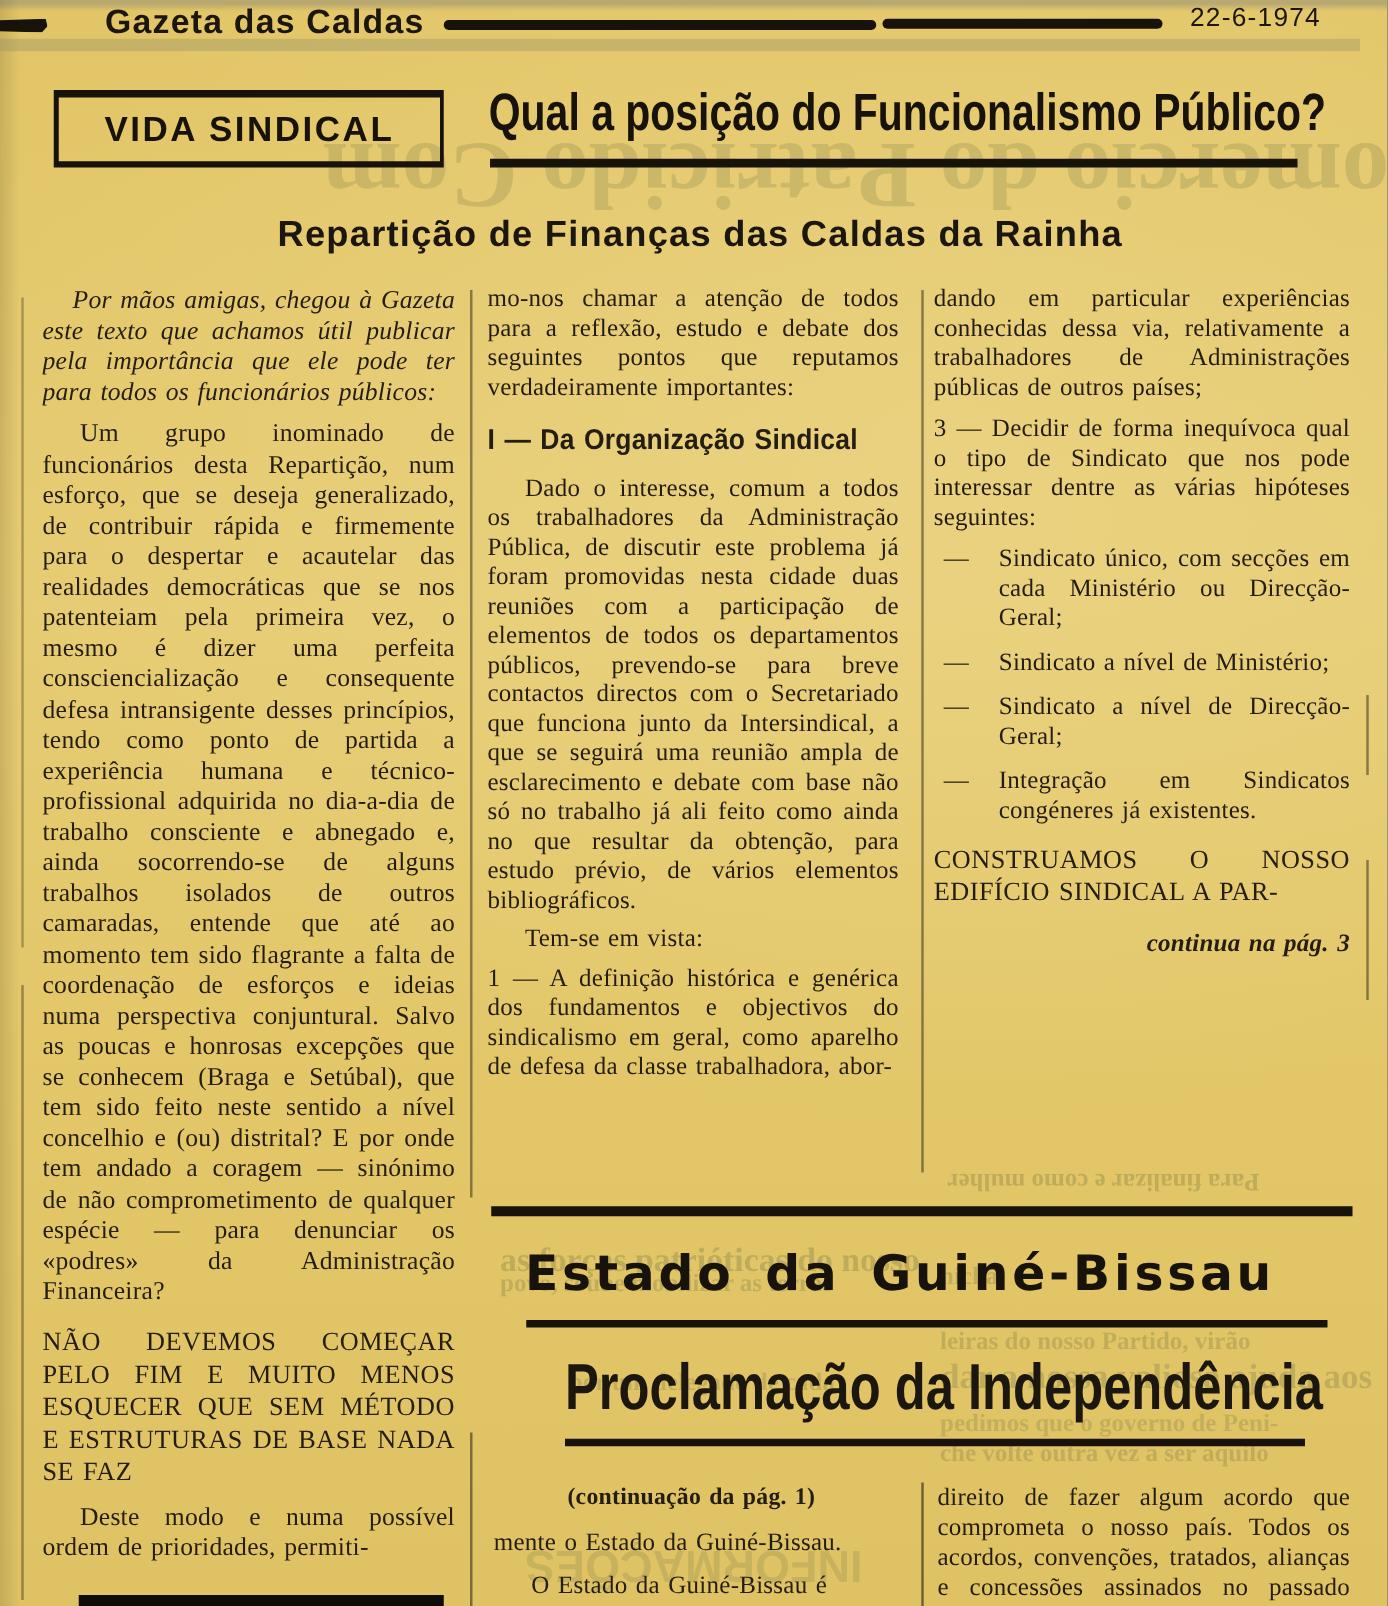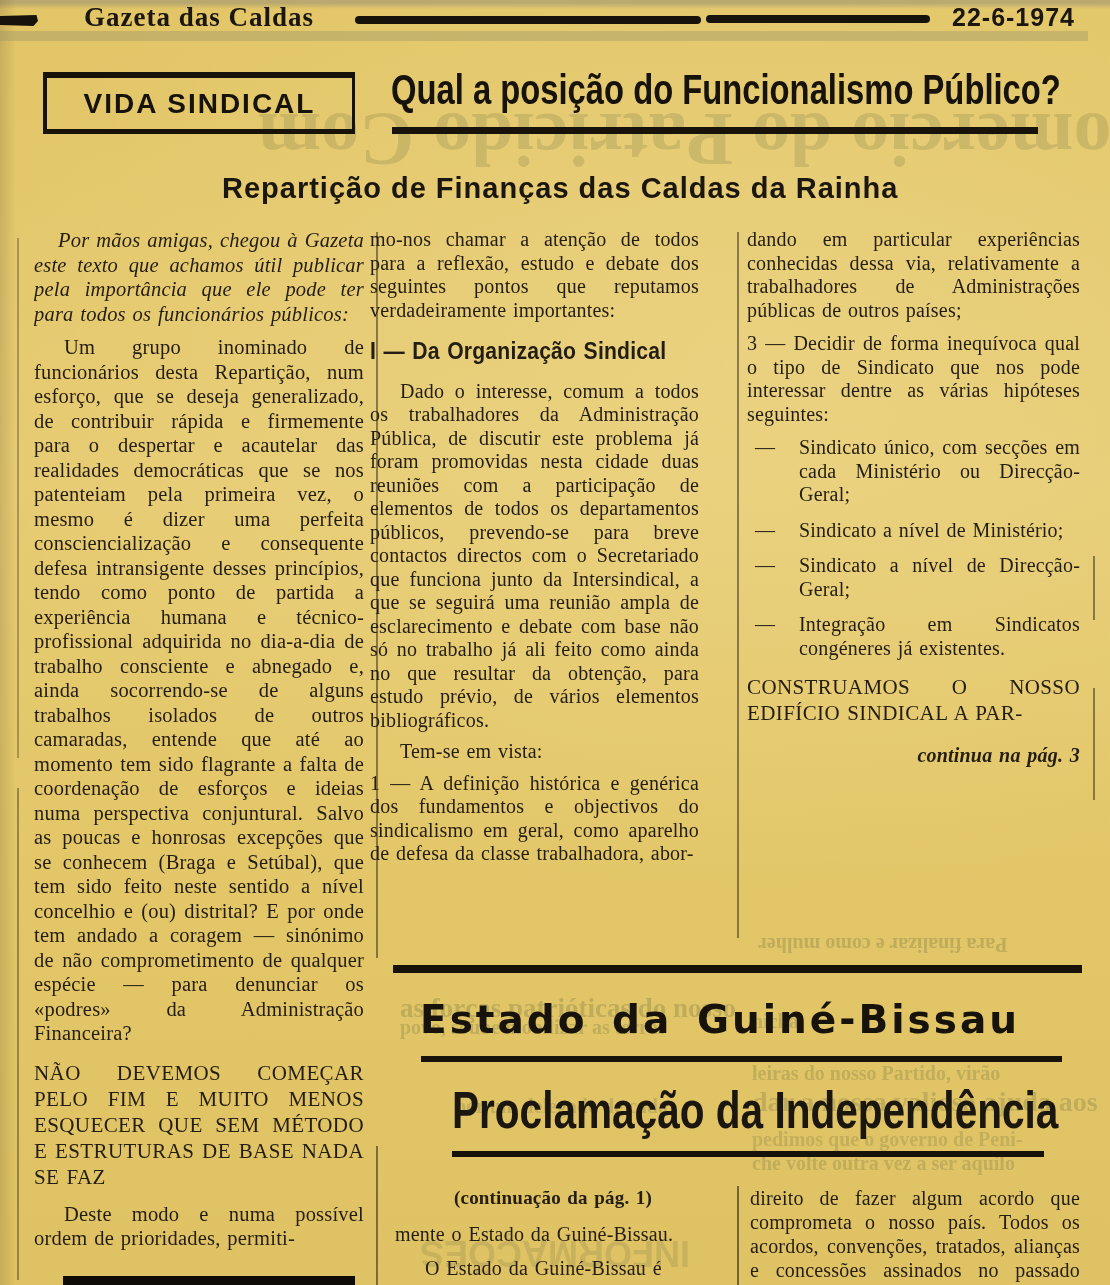--- a/index.html
+++ b/index.html
@@ -9,45 +9,45 @@
     font-family:"Liberation Serif","DejaVu Serif",serif;
     background:
       linear-gradient(90deg, rgba(110,92,50,.22), rgba(110,92,50,0) 16px),
       linear-gradient(180deg, rgba(150,145,118,.55) 0 3px, rgba(150,145,118,0) 9px),
       radial-gradient(1300px 900px at 68% 28%, rgba(255,246,205,.18), rgba(0,0,0,0) 62%),
       linear-gradient(180deg,#e2c566,#e6cb72 38%,#e2c667 70%,#dfc263);
   }
   
   .mast-dash{position:absolute;left:0;top:15px;width:38px;height:11px;background:#17130b;
     clip-path:polygon(0 10%,96% 0,100% 55%,88% 100%,0 90%);}
-  .mast-title{position:absolute;left:84px;top:2px;font-family:Liberation Serif, serif;
+  .mast-title{position:absolute;left:84px;top:2px;font-family:Liberation Sans, sans-serif;
     font-weight:bold;font-size:27px;letter-spacing:1px;color:#1b160e;white-space:nowrap;}
   .mast-rule{position:absolute;height:8px;background:#17130b;border-radius:4px;top:16px;}
   .mast-rule.r1{left:355px;width:346px;}
   .mast-rule.r2{left:706px;top:15px;width:224px;}
   .mast-date{position:absolute;left:952px;top:3px;font-family:"Liberation Sans",sans-serif;
-    font-weight:bold;font-size:25px;letter-spacing:1px;color:#1b160e;white-space:nowrap;}
+    font-weight:normal;font-size:21px;letter-spacing:1px;color:#1b160e;white-space:nowrap;}
   .scanband{position:absolute;left:0;top:31px;width:1088px;height:10px;background:rgba(150,147,104,.38);}
   
   .kicker-box{position:absolute;left:43px;top:72px;width:305px;height:51px;
     border-top:6px solid #17130b;border-bottom:5px solid #17130b;
     border-left:4px solid #17130b;border-right:3px solid #17130b;
     display:flex;align-items:center;justify-content:center;}
   .kicker-box span{font-family:"Liberation Sans",sans-serif;font-weight:bold;font-size:28px;
     letter-spacing:2px;color:#17130b;white-space:nowrap;}
   .headline{position:absolute;left:391px;top:66px;margin:0;font-family:"Liberation Sans",sans-serif;
     font-weight:bold;font-size:42px;color:#17130b;white-space:nowrap;
     transform:scaleX(0.78);transform-origin:left top;}
   .headline-rule{position:absolute;left:392px;top:127px;width:646px;height:7px;background:#17130b;}
   .subheadline{position:absolute;left:222px;top:172px;margin:0;font-family:"Liberation Sans",sans-serif;
     font-weight:bold;font-size:29px;letter-spacing:1px;color:#1b160e;white-space:nowrap;}
   
   .col{position:absolute;top:228px;}
   .col1{left:34px;width:330px;height:1050px;overflow:hidden;font-size:20.5px;line-height:24.5px;}
-  .col2{left:370px;width:329px;}
+  .col2{left:390px;width:329px;}
   .col3{left:747px;width:333px;}
   .col2,.col3{font-size:20px;line-height:23.5px;}
   .blk{margin:0 0 4px;text-align:justify;letter-spacing:.2px;word-spacing:1.5px;}
   .blk-intro{font-style:italic;text-indent:24px;margin-bottom:9px;}
   .blk-p{text-indent:30px;margin-bottom:8px;}
   .blk-p0{margin-bottom:10px;}
   .blk-caps{font-size:21px;line-height:26px;letter-spacing:.4px;margin:14px 0 12px;}
   .blk-h{font-family:"Liberation Sans",sans-serif;font-weight:bold;font-size:23px;
     transform:scaleX(.92);transform-origin:left;white-space:nowrap;margin:18px 0 16px;text-align:left;}
   .blk-dash{position:relative;padding-left:52px;margin:0 0 12px;}

